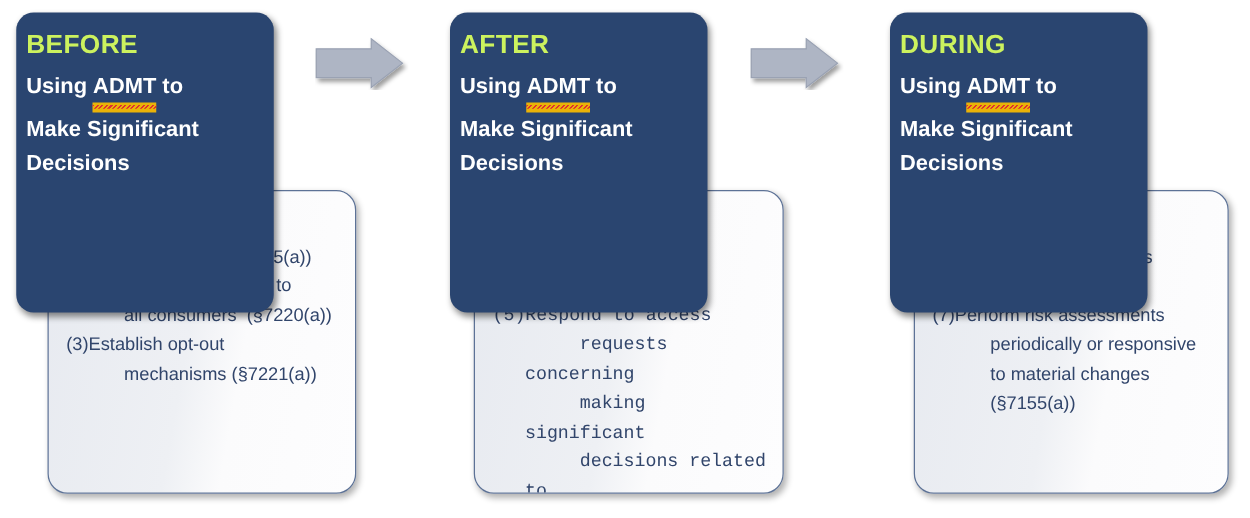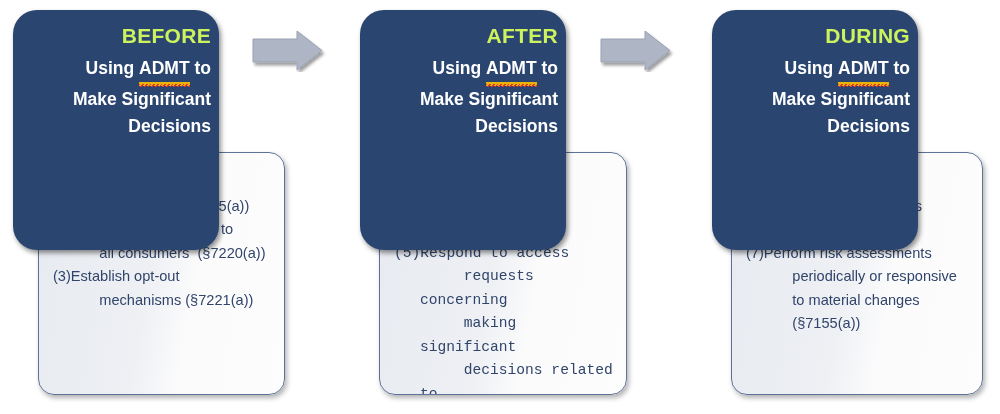--- a/index.html
+++ b/index.html
@@ -34,26 +34,26 @@
   .stage-3 { left: 700px; }
 
   
   .header-card {
     position: absolute;
     left: 8px;
     top: 10px;
     width: 206px;
     height: 240px;
     background: #2a4570;
-    border-radius: 24px;
+    border-radius: 14px;
     box-shadow: 2px 3px 5px rgba(0,0,0,0.45);
     z-index: 3;
     box-sizing: border-box;
     padding: 10px 8px 0 8px;
-    text-align: right;
+    text-align: left;
   }
   .stage-3 .header-card { left: 12px; }
 
   .stage-label {
     color: #ccf25e;
     font-size: 21px;
     font-weight: bold;
     letter-spacing: 0.3px;
     line-height: 26px;
     margin: 3px 0 6px 0;
@@ -61,21 +61,21 @@
 
   .stage-subtitle {
     color: #ffffff;
     font-size: 17.5px;
     font-weight: bold;
     line-height: 27px;
   }
   .admt {
     position: relative;
     display: inline-block;
-    border-bottom: 4px solid #eab308;
+    border-bottom: 8px solid #eab308;
   }
   .admt::after {
     content: "";
     position: absolute;
     left: 0;
     right: 0;
     bottom: -5px;
     height: 3px;
     background-image:
       repeating-linear-gradient(

